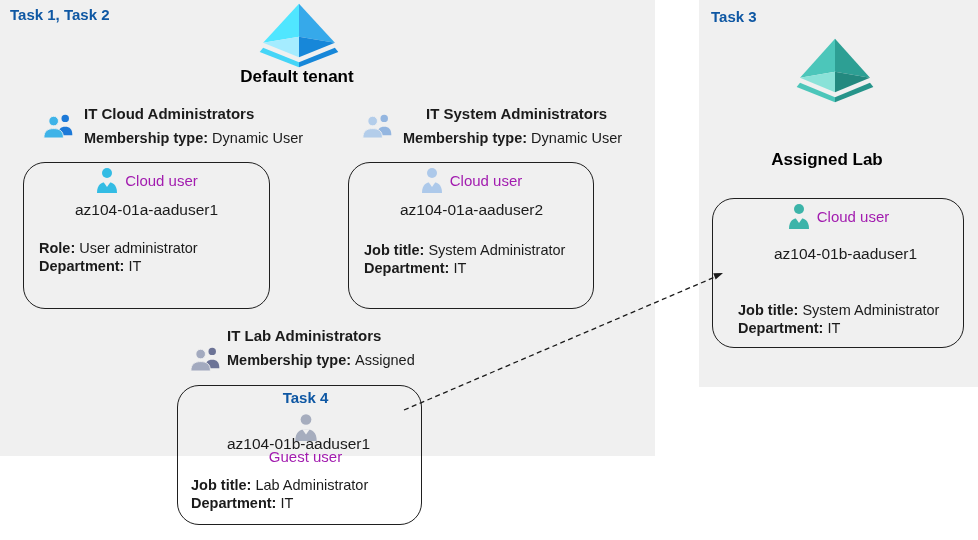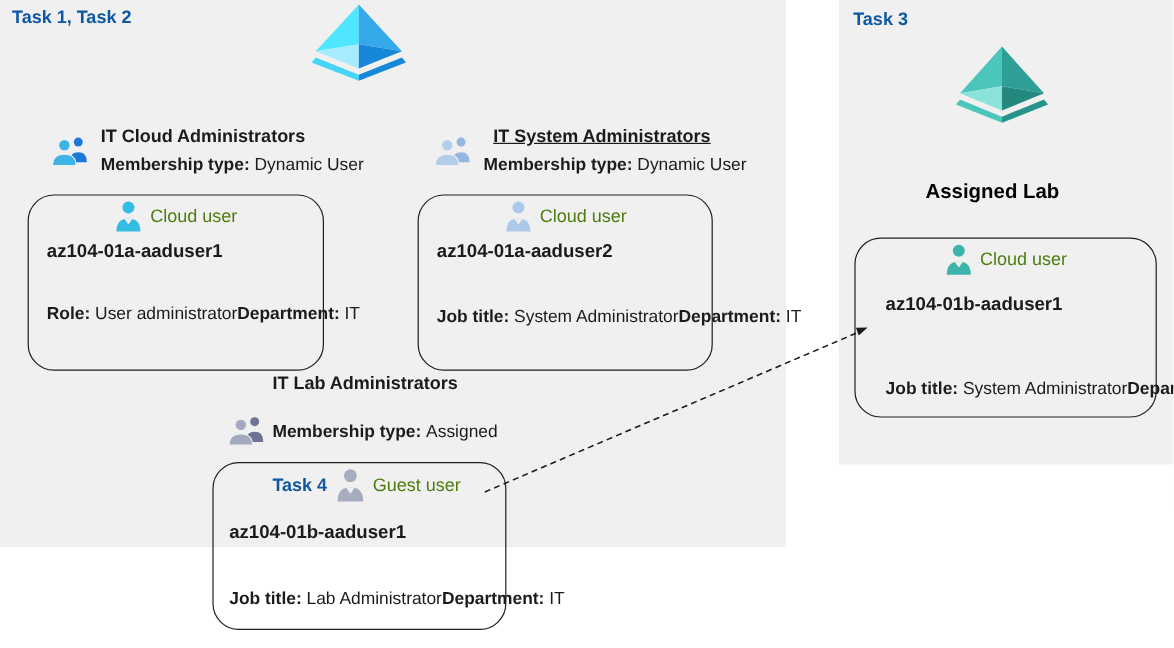--- a/index.html
+++ b/index.html
@@ -12,25 +12,25 @@
   .panel-right{left:699px;top:0;width:279px;height:387px;padding-left:36px;}
   .abs{position:absolute;}
   .task-label{color:#0e57a3;font-weight:700;font-size:15px;white-space:nowrap;}
   .tenant-title{font-weight:700;font-size:17px;color:#000;text-align:center;white-space:nowrap;}
   .group-title{font-weight:700;font-size:15px;white-space:nowrap;}
   .line{font-size:14.5px;white-space:nowrap;}
   .line .lbl{font-weight:700;}
   .line .val{margin-left:4px;}
   .card{position:absolute;border:1.5px solid #1f1f1f;border-radius:22px;background:transparent;}
   .card .hdr{position:absolute;top:3px;left:0;right:0;display:flex;justify-content:center;align-items:center;gap:6px;}
-  .card .hdr .utype{font-size:15px;color:#4d7c0f;white-space:nowrap;}
-  .card .name{position:absolute;font-weight:700;font-size:15.5px;white-space:nowrap;}
-  .fields{position:absolute;display:flex;margin-top:14px;}
+  .card .hdr .utype{font-size:15px;color:#a21caf;white-space:nowrap;}
+  .card .name{position:absolute;font-weight:400;font-size:15.5px;white-space:nowrap;margin-left:36px;}
+  .fields{position:absolute;display:flex;flex-direction:column;}
   .fields .line{line-height:18px;}
-  .hdr-left{justify-content:flex-end;padding-left:12px;gap:8px;}
+  .hdr-left{justify-content:flex-end;padding-left:12px;gap:8px;flex-direction:column;}
   svg{display:block;}
   .arrow-overlay{position:absolute;left:0;top:0;pointer-events:none;}
 </style>
 </head>
 <body>
 
 <div class="canvas">
 
   <div class="panel panel-left">
 
@@ -40,20 +40,21 @@
       <svg width="82" height="66" viewBox="0 0 96 78" preserveAspectRatio="none">
         <polygon points="48,1 6,47 48,40" fill="#50e6ff"></polygon>
         <polygon points="48,40 6,47 48,64" fill="#a5ecff"></polygon>
         <polygon points="48,1 90,47 48,40" fill="#36a9ea"></polygon>
         <polygon points="48,40 90,47 48,64" fill="#1787d9"></polygon>
         <polygon points="6,53 48,70 48,76 2,58" fill="#45d5f7"></polygon>
         <polygon points="90,53 48,70 48,76 94,58" fill="#1787d9"></polygon>
       </svg>
     </div>
 
+    <div class="abs tenant-title" style="left:197px;top:67px;width:200px;">Default tenant</div>
 
     <div class="abs" style="left:43px;top:111px;">
       <svg width="32" height="29" viewBox="0 0 36 32">
         <circle cx="25" cy="8" r="4.2" fill="#1c79d8"></circle>
         <path d="M17 27 C17 20 20 17.5 25 17.5 C30 17.5 33 20 33 27 Z" fill="#1c79d8"></path>
         <circle cx="12" cy="11" r="5.4" fill="#3eb3e8" stroke="#f0f0f0" stroke-width="1"></circle>
         <path d="M1 30 C1 22 5.5 19.5 12 19.5 C18.5 19.5 23 22 23 30 Z" fill="#3eb3e8" stroke="#f0f0f0" stroke-width="1"></path>
       </svg>
     </div>
     <div class="abs group-title" style="left:84px;top:105px;">IT Cloud Administrators</div>
@@ -62,21 +63,21 @@
     </div>
 
     <div class="abs" style="left:362px;top:111px;">
       <svg width="32" height="29" viewBox="0 0 36 32">
         <circle cx="25" cy="8" r="4.2" fill="#94b6e0"></circle>
         <path d="M17 27 C17 20 20 17.5 25 17.5 C30 17.5 33 20 33 27 Z" fill="#94b6e0"></path>
         <circle cx="12" cy="11" r="5.4" fill="#b3cdea" stroke="#f0f0f0" stroke-width="1"></circle>
         <path d="M1 30 C1 22 5.5 19.5 12 19.5 C18.5 19.5 23 22 23 30 Z" fill="#b3cdea" stroke="#f0f0f0" stroke-width="1"></path>
       </svg>
     </div>
-    <div class="abs group-title" style="left:411px;top:105px;text-decoration:underline;">IT System Administrators</div>
+    <div class="abs group-title" style="left:426px;top:105px;">IT System Administrators</div>
     <div class="abs line" style="left:403px;top:130px;">
       <span class="lbl">Membership type:</span><span class="val">Dynamic User</span>
     </div>
 
     <div class="card" style="left:23px;top:162px;width:245px;height:145px;">
       <div class="hdr">
         <span>
           <svg width="24" height="28" viewBox="0 0 24 28">
             <circle cx="12" cy="7" r="5" fill="#33bce4"></circle>
             <path d="M2 27 C2 18.5 6.5 16 12 16 C17.5 16 22 18.5 22 27 Z" fill="#33bce4"></path>
@@ -111,21 +112,21 @@
     </div>
 
     <div class="abs" style="left:190px;top:344px;">
       <svg width="32" height="29" viewBox="0 0 36 32">
         <circle cx="25" cy="8" r="4.2" fill="#6c7396"></circle>
         <path d="M17 27 C17 20 20 17.5 25 17.5 C30 17.5 33 20 33 27 Z" fill="#6c7396"></path>
         <circle cx="12" cy="11" r="5.4" fill="#a3aabf" stroke="#f0f0f0" stroke-width="1"></circle>
         <path d="M1 30 C1 22 5.5 19.5 12 19.5 C18.5 19.5 23 22 23 30 Z" fill="#a3aabf" stroke="#f0f0f0" stroke-width="1"></path>
       </svg>
     </div>
-    <div class="abs group-title" style="left:227px;top:311px;">IT Lab Administrators</div>
+    <div class="abs group-title" style="left:227px;top:327px;">IT Lab Administrators</div>
     <div class="abs line" style="left:227px;top:352px;">
       <span class="lbl">Membership type:</span><span class="val">Assigned</span>
     </div>
 
     <div class="card" style="left:177px;top:385px;width:243px;height:138px;">
       <div class="hdr hdr-left">
         <span class="task-label">Task 4</span>
         <span>
           <svg width="26" height="30" viewBox="0 0 24 28">
             <circle cx="12" cy="7" r="5" fill="#a6adbe"></circle>

